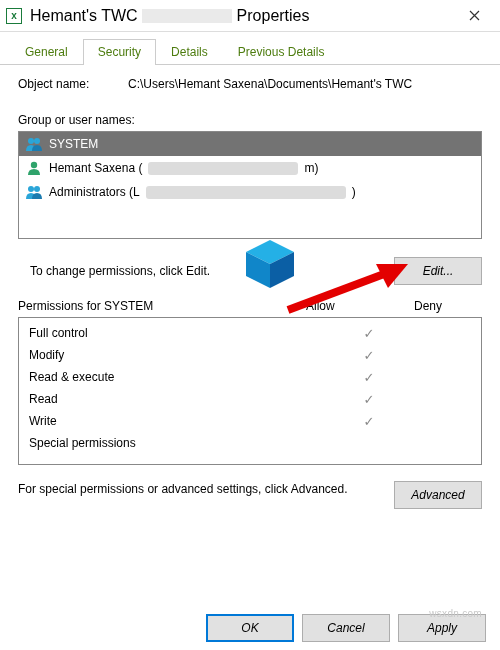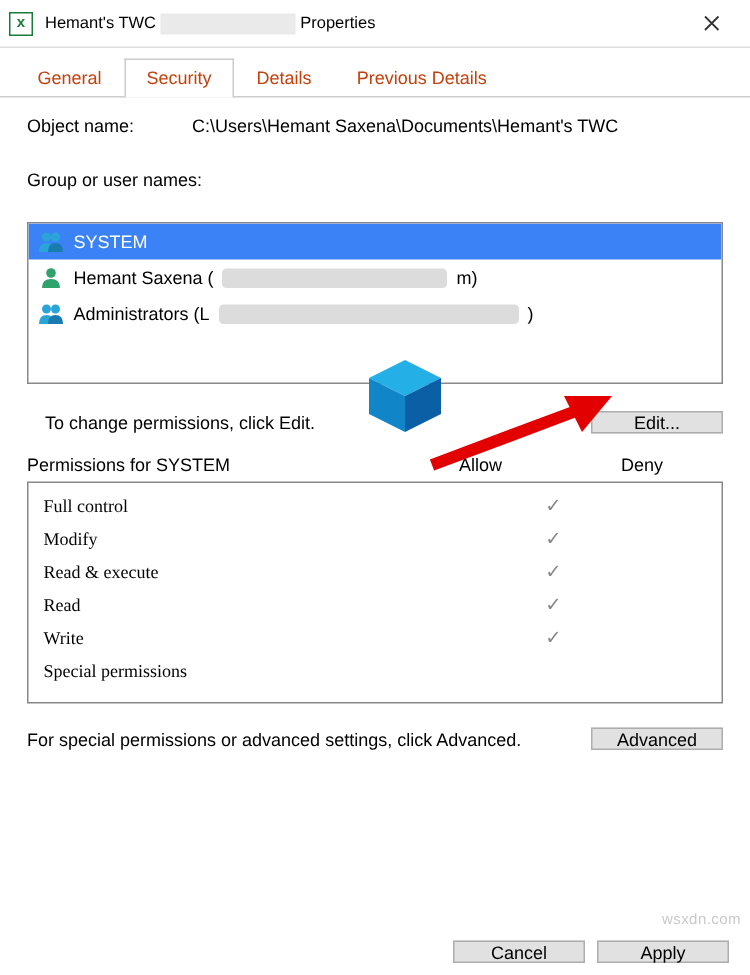--- a/index.html
+++ b/index.html
@@ -21,21 +21,21 @@
     padding: 0 6px;
   }
   .titlebar .appicon {
     width: 16px; height: 16px;
     border: 1px solid #1a7b3b;
     background: #fff;
     display: flex; align-items: center; justify-content: center;
     font-size: 10px; font-weight: bold; color: #1a7b3b;
     margin-right: 8px;
   }
-  .titlebar .title { flex: 1; font-size: 11px; color: #000; }
+  .titlebar .title { flex: 1; font-size: 16px; color: #000; }
   .titlebar .redact {
     display: inline-block; width: 90px; height: 14px; background: #eaeaea; vertical-align: middle;
   }
   .titlebar .close {
     width: 40px; height: 28px;
     display: flex; align-items: center; justify-content: center;
     font-size: 14px; color: #333;
   }
 
   .tabrow {
@@ -43,79 +43,79 @@
     padding: 6px 10px 0 10px;
     border-bottom: 1px solid #ccc;
     gap: 0;
   }
   .tab {
     padding: 5px 14px 6px 14px;
     border: 1px solid transparent;
     border-bottom: none;
     position: relative;
     top: 1px;
-    color: #c2410c;
+    color: #4d7c0f;
     background: #fff;
   }
   .tab.active {
     border-color: #ccc;
     background: #fff;
     z-index: 2;
   }
   .tab:not(.active) { background: transparent; }
 
   .panel {
     padding: 12px 18px 8px 18px;
   }
   .row { display: flex; align-items: center; margin-bottom: 22px; }
   .row .lbl { width: 110px; }
   .row .val { flex: 1; white-space: nowrap; overflow: hidden; }
 
-  .group-label { margin: 6px 0 21px 0; }
+  .group-label { margin: 6px 0 4px 0; }
   .listbox {
     border: 1px solid #888;
     height: 108px;
     overflow: hidden;
     background: #fff;
   }
   .listitem {
     display: flex; align-items: center;
     padding: 2px 6px;
     height: 24px;
     gap: 6px;
   }
-  .listitem.selected { background: #3b82f6; color: #fff; }
+  .listitem.selected { background: #737373; color: #fff; }
   .usericon {
     width: 18px; height: 16px;
     position: relative;
   }
   .usericon svg { width: 18px; height: 16px; display: block; }
   .li-redact {
     display: inline-block; height: 13px; background: #dcdcdc; border-radius: 3px; vertical-align: middle;
   }
 
   .changeperm { margin: 18px 0 6px 12px; display: flex; align-items: center; }
   .changeperm .txt { flex: 1; }
   .btn {
-    min-width: 88px; height: 15px;
+    min-width: 88px; height: 28px;
     background: #e1e1e1; border: 1px solid #adadad;
     font-family: inherit; font-size: 12px;
     padding: 0 12px;
+    font-style: italic;
   }
 
   .permheader {
     display: flex; margin: 14px 0 4px 0; gap: 40px;
   }
   .permheader .ph-name { flex: 1; }
   .permheader .ph-col { width: 68px; text-align: left; }
 
   .permbox {
     border: 1px solid #888;
     padding: 4px 0 10px 0;
-    font-family: Liberation Serif, serif;
   }
   .permrow {
     display: flex; align-items: center;
     padding: 3px 10px;
     height: 22px;
   }
   .permrow .pname { flex: 1; }
   .permrow .pcol { width: 68px; text-align: center; color: #888; font-size: 13px; }
 
   .advrow {
@@ -139,21 +139,21 @@
     pointer-events: none;
   }
   .arrow-overlay {
     position: absolute;
     left: 280px; top: 260px;
     width: 130px; height: 60px;
     pointer-events: none;
   }
   .watermark {
     position: absolute;
-    right: 6px; top: 608px;
+    right: 18px; top: 608px;
     font-size: 10px; color: #c9c9c9;
     letter-spacing: 0.3px;
   }
 </style>
 </head>
 <body>
 
 <div class="titlebar">
   <div class="appicon">x</div>
   <div class="title">
@@ -267,20 +267,21 @@
     </div>
 
   <div class="advrow">
     <div class="advtxt">For special permissions or advanced settings, click Advanced.</div>
     <button class="btn">Advanced</button>
   </div>
 
 </div>
 
 <div class="dlg-buttons">
+  <button class="btn default">OK</button>
   <button class="btn">Cancel</button>
   <button class="btn disabled">Apply</button>
 </div>
 
 <svg class="logo-overlay" viewBox="0 0 48 48">
   <polygon points="24,0 48,12 24,24 0,12" fill="#24b0e6"></polygon>
   <polygon points="24,24 48,12 48,36 24,48" fill="#0b5fa5"></polygon>
   <polygon points="24,24 24,48 0,36 0,12" fill="#1086c9"></polygon>
 </svg>
 <svg class="arrow-overlay" viewBox="0 0 130 60">

